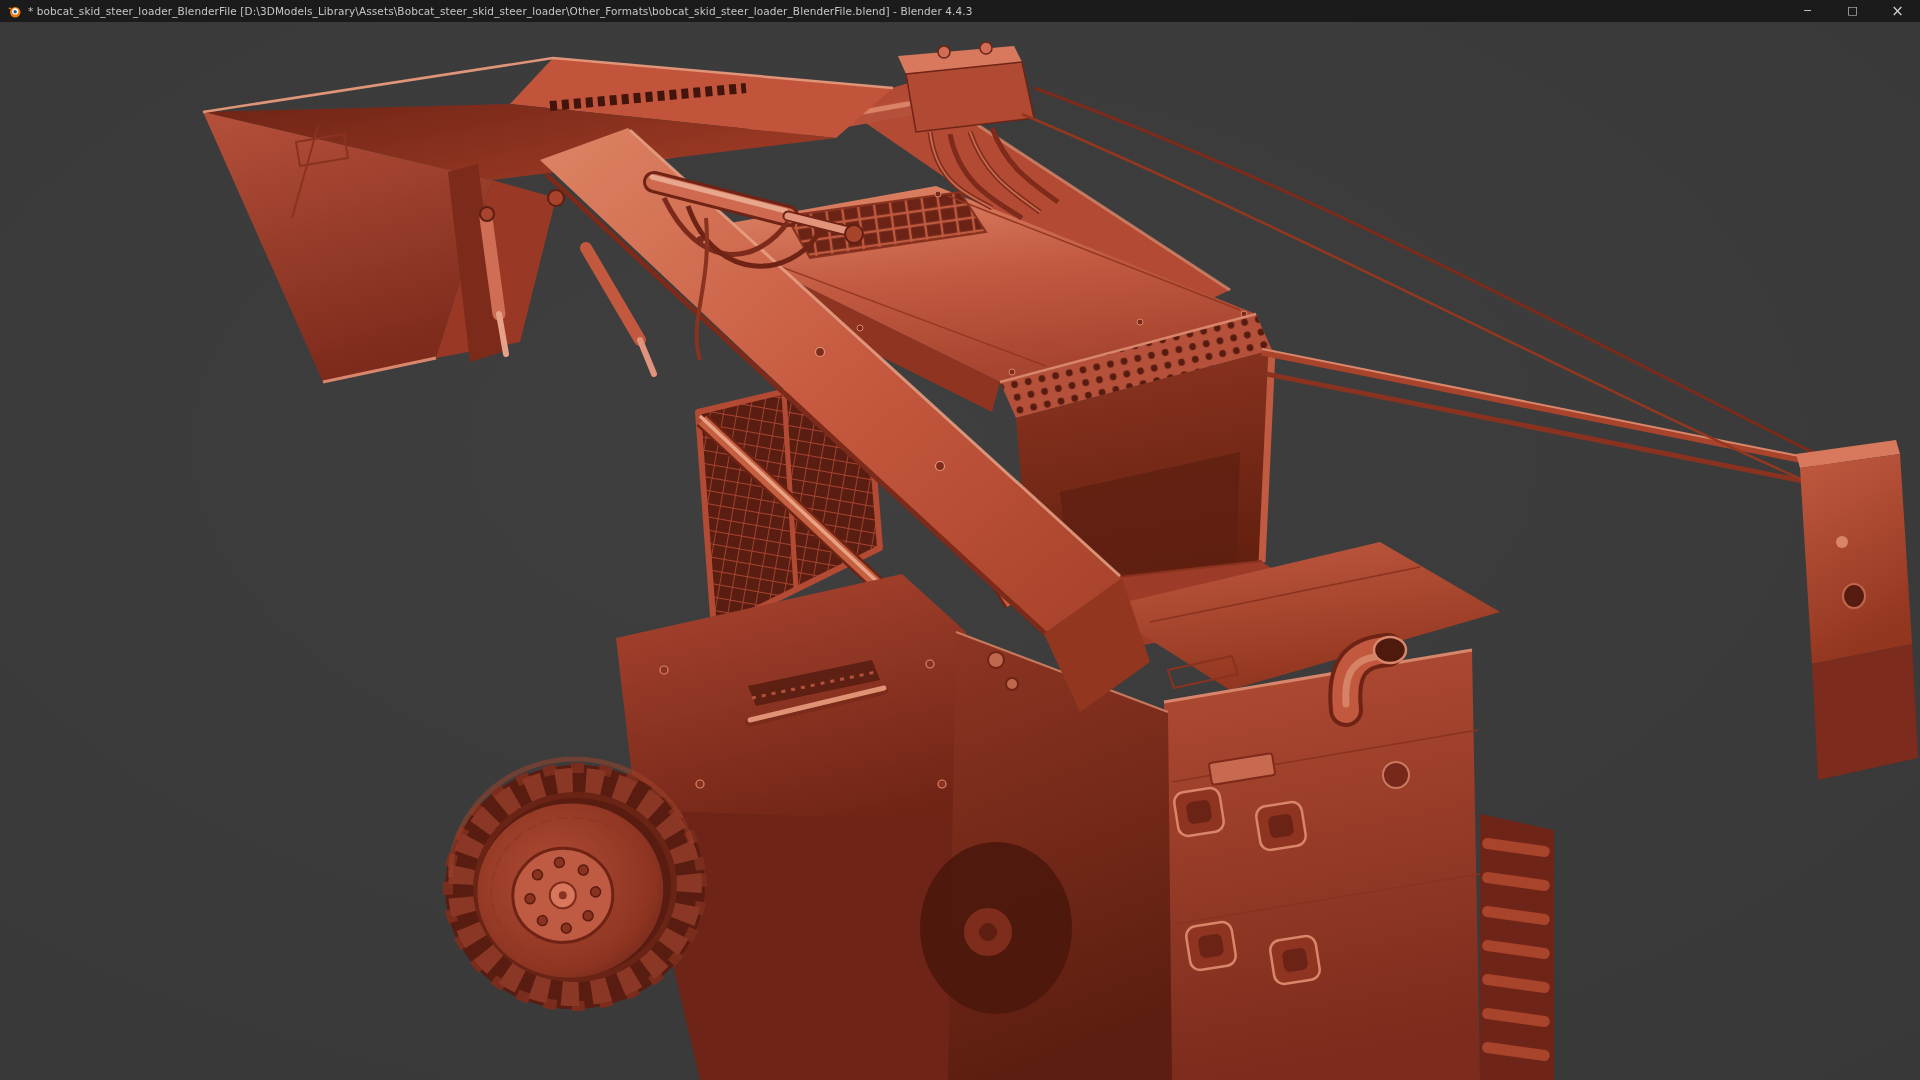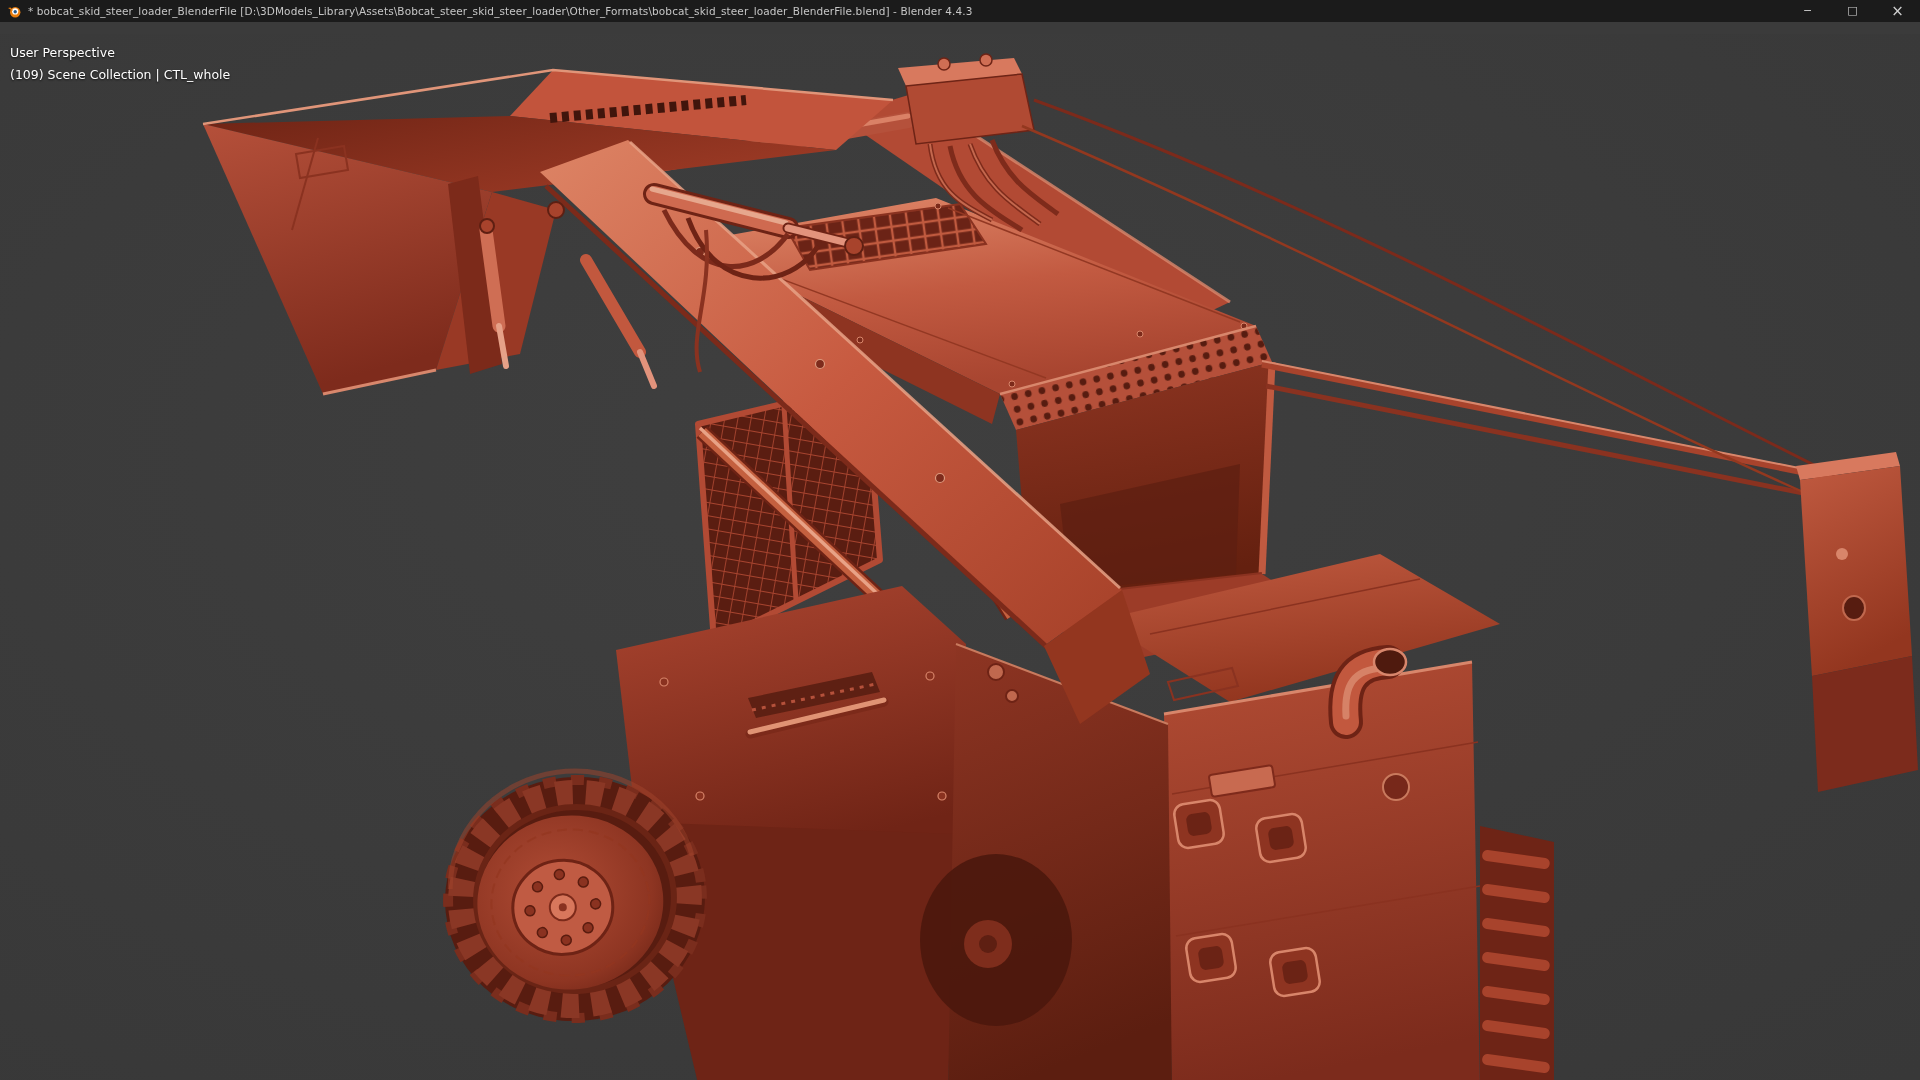--- a/index.html
+++ b/index.html
@@ -1,17 +1,17 @@
 <!DOCTYPE html>
 <html><head>
 <meta charset="utf-8">
 <style>
   html,body{margin:0;padding:0;width:1920px;height:1080px;overflow:hidden;background:#3b3b3b;
     font-family:"DejaVu Sans","Liberation Sans",sans-serif;}
-  .window{width:1920px;height:1080px;display:flex;flex-direction:column;gap:12px;}
+  .window{width:1920px;height:1080px;display:flex;flex-direction:column;}
   .titlebar{height:22px;background:#1b1b1b;display:flex;align-items:center;gap:7px;
     padding-left:7px;flex:0 0 22px;user-select:none;}
   .app-icon{width:14px;height:14px;display:inline-flex;}
   .title-text{color:#c6c6c6;font-size:10.5px;white-space:nowrap;letter-spacing:.1px;}
   .win-controls{margin-left:auto;display:flex;height:100%;}
   .win-btn{width:45px;height:22px;background:transparent;border:none;color:#cfcfcf;
     font-size:11px;line-height:22px;text-align:center;padding:0;cursor:default;
     font-family:"DejaVu Sans","Liberation Sans",sans-serif;}
   .win-btn.close{font-size:15px;}
   .viewport{position:relative;width:1920px;height:1058px;background:#3b3b3b;flex:1;}
@@ -326,19 +326,15 @@
           <circle cx="562" cy="839" r="5" fill="#8a3220" stroke="#5a1c0f" stroke-width="1.5"></circle>
           <circle cx="585" cy="849" r="5" fill="#8a3220" stroke="#5a1c0f" stroke-width="1.5"></circle>
           <circle cx="562" cy="872" r="13" fill="#d8775c" stroke="#7c2a1a" stroke-width="2"></circle>
           <circle cx="562" cy="872" r="4" fill="#8a3220"></circle>
           <path d="M452 842 A 123 115 0 0 1 696 834" fill="none" stroke="#a2432c" stroke-width="5" opacity="0.5"></path>
         </g>
 
       </g>
     </svg>
 
-    <div class="overlay">
-      <div>User Perspective</div>
-      <div>(109) Scene Collection | CTL_whole</div>
-    </div>
 
   </main>
 </div>
 
 </body></html>

